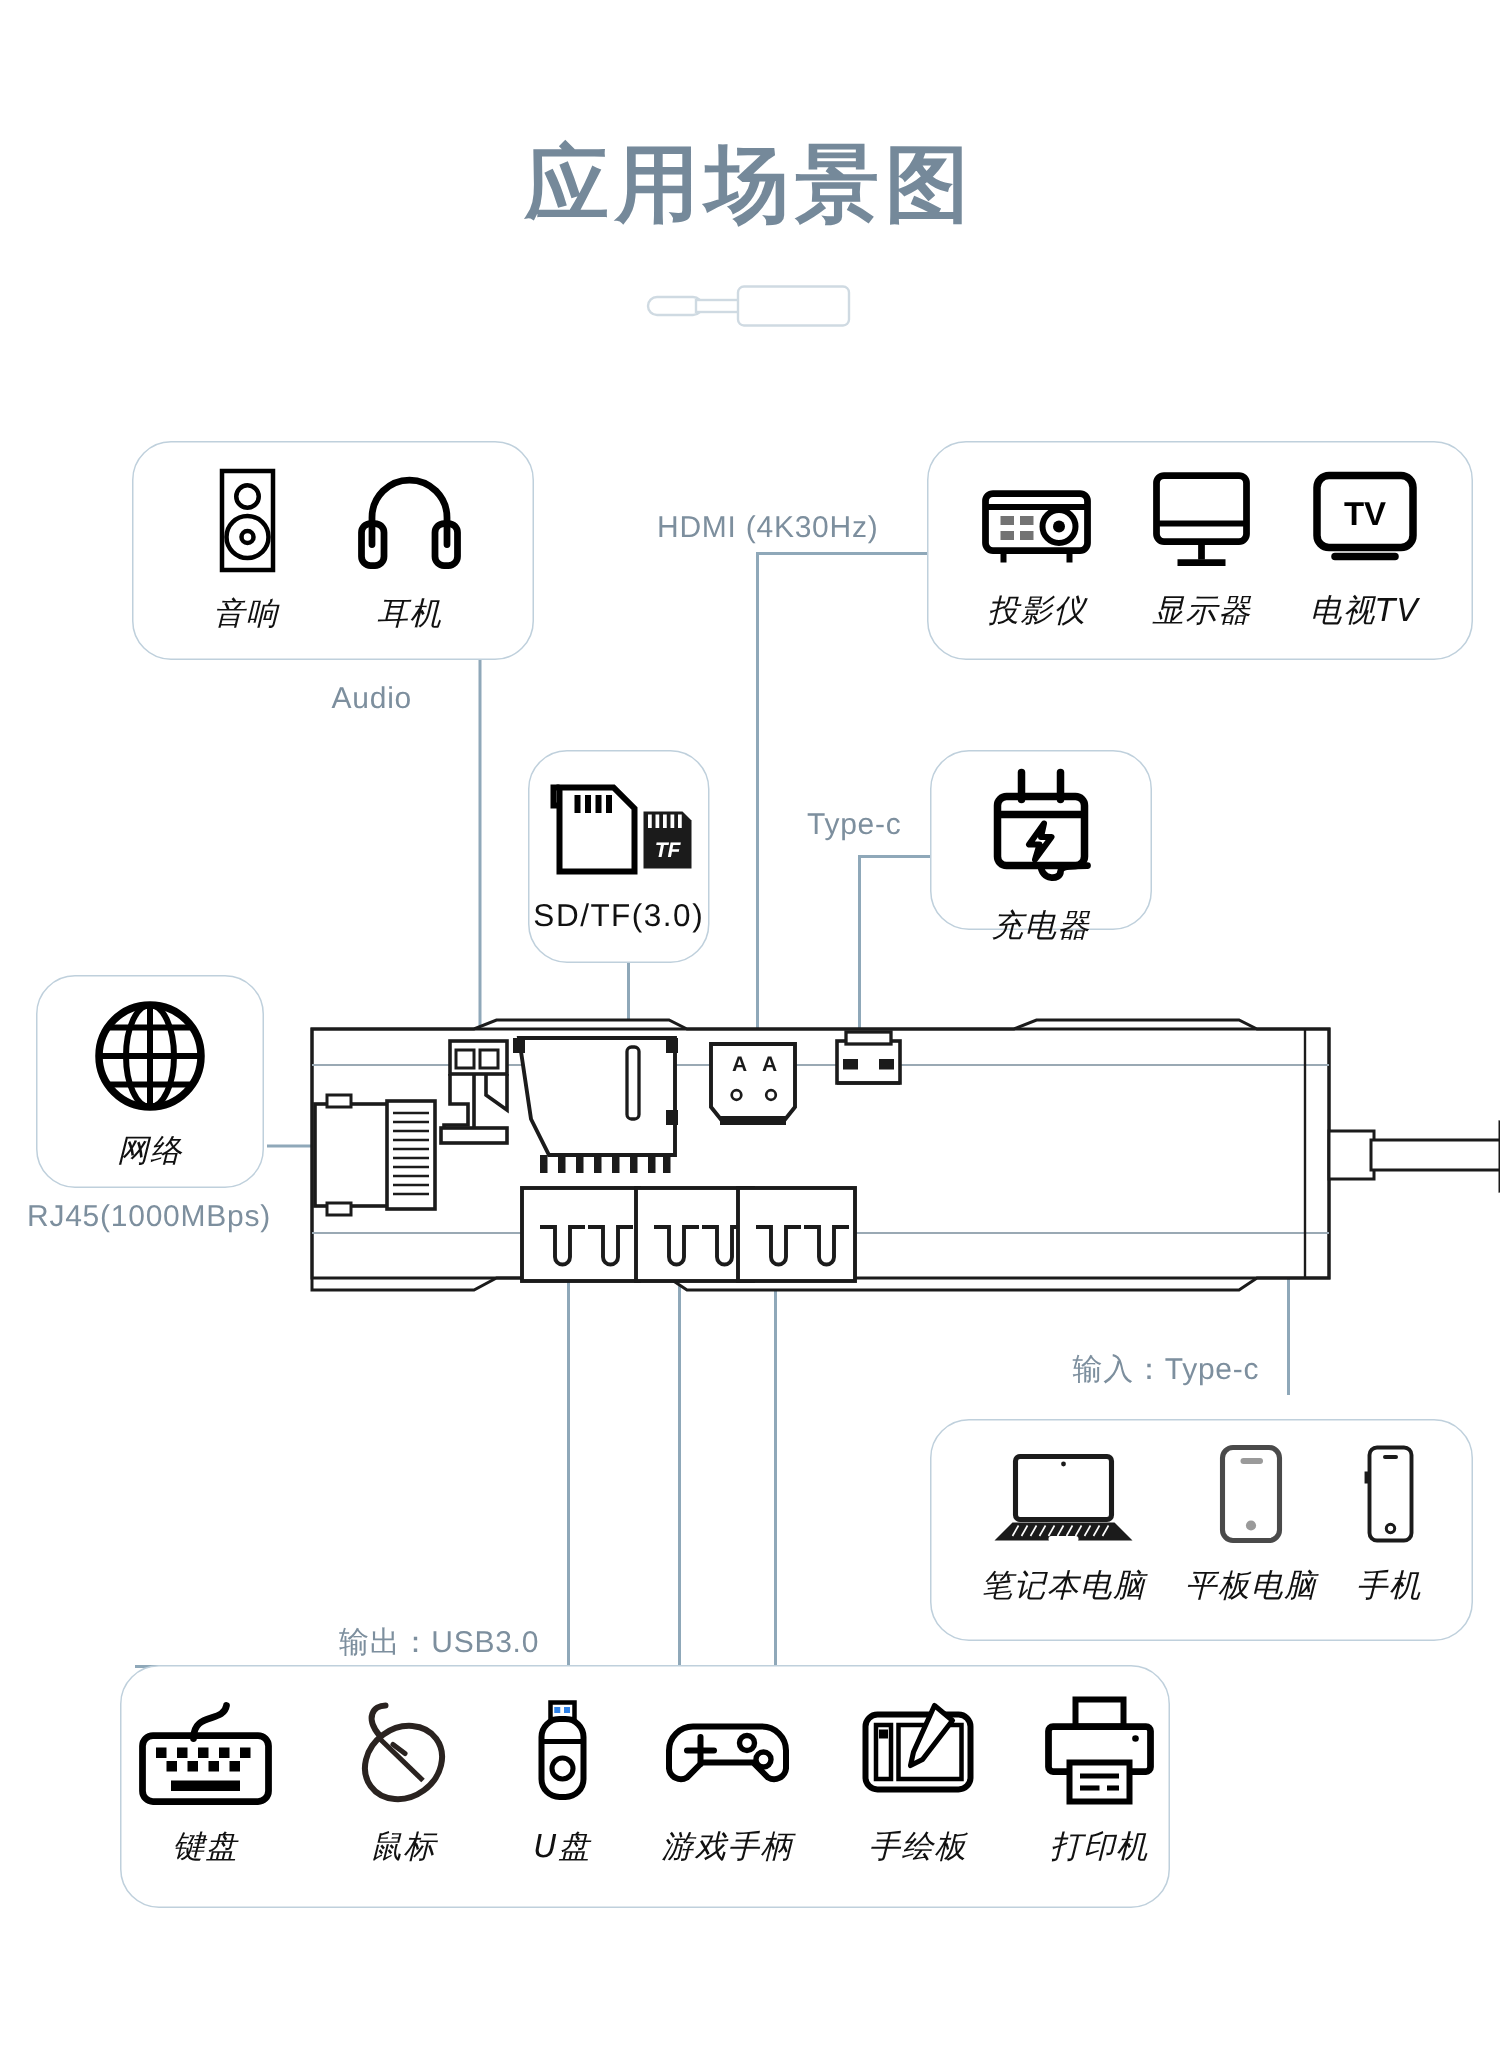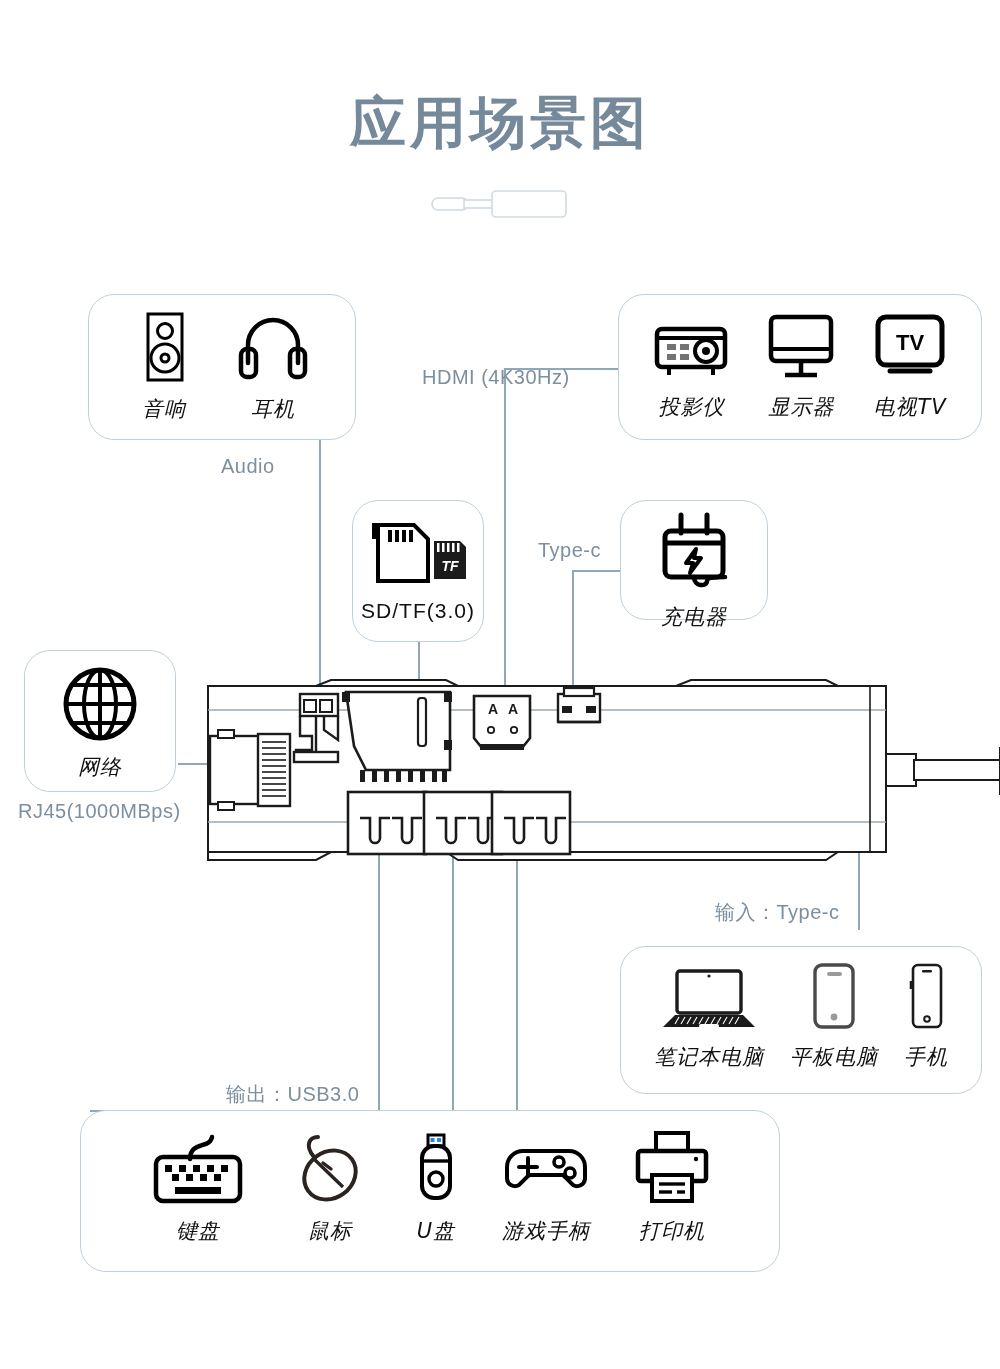--- a/index.html
+++ b/index.html
@@ -85,21 +85,21 @@
 
   <div class="wire wh" style="left:178px; top:763px; width:70px;"></div>
 
   <div class="wire wv" style="left:858px; top:780px; height:150px;"></div>
 
   <div class="wire wv" style="left:378px; top:853px; height:258px;"></div>
   <div class="wire wv" style="left:452px; top:853px; height:258px;"></div>
   <div class="wire wv" style="left:516px; top:853px; height:258px;"></div>
   <div class="wire wh" style="left:90px; top:1110px; width:428px;"></div>
 
-  <div class="clabel" style="left:422px; top:341px;margin-top:25px;">HDMI (4K30Hz)</div>
+  <div class="clabel" style="left:438px; top:341px;">HDMI (4K30Hz)</div>
   <div class="clabel" style="left:221px; top:455px;">Audio</div>
   <div class="clabel" style="left:538px; top:539px;">Type-c</div>
   <div class="clabel" style="left:18px;  top:800px;">RJ45(1000MBps)</div>
   <div class="clabel" style="left:715px; top:899px;">输入：Type-c</div>
   <div class="clabel" style="left:226px; top:1081px;text-align:right;">输出：USB3.0</div>
 
   <div class="panel" style="left:88px; top:294px; width:268px; height:146px;">
     <div style="display:flex; gap:46px; padding-top:16px;">
       <div class="dev">
         <div class="ico" style="height:74px;">
@@ -161,21 +161,21 @@
             <rect x="4" y="6" width="64" height="48" rx="8" fill="none" stroke="#000" stroke-width="5"></rect>
             <line x1="16" y1="60" x2="56" y2="60" stroke="#000" stroke-width="5" stroke-linecap="round"></line>
             <text x="36" y="39" text-anchor="middle" font-family="Liberation Sans, sans-serif" font-size="22" font-weight="bold" fill="#000">TV</text>
           </svg>
         </div>
         <div class="cap zh">电视TV</div>
       </div>
     </div>
   </div>
 
-  <div class="panel" style="left:352px; top:500px; width:132px; height:142px;">
+  <div class="panel" style="left:352px; top:500px; width:121px; height:142px;">
     <div class="dev" style="padding-top:16px;">
       <div class="ico" style="height:72px;">
         <svg width="104" height="72" viewBox="0 0 104 72">
           <path d="M12 8 H48 L62 22 V64 H12 Z" fill="none" stroke="#000" stroke-width="4"></path>
           <path d="M12 8 H8 V20 H12" fill="none" stroke="#000" stroke-width="4"></path>
           <rect x="22" y="13" width="4" height="12" fill="#000"></rect>
           <rect x="29" y="13" width="4" height="12" fill="#000"></rect>
           <rect x="36" y="13" width="4" height="12" fill="#000"></rect>
           <rect x="43" y="13" width="4" height="12" fill="#000"></rect>
           <g>
@@ -437,20 +437,32 @@
             <path d="M20 22 H66 A16 16 0 0 1 82 38 V50 A8 8 0 0 1 70 56 L60 46 H26 L16 56 A8 8 0 0 1 4 50 V38 A16 16 0 0 1 20 22 Z" fill="none" stroke="#000" stroke-width="4"></path>
             <line x1="16" y1="38" x2="34" y2="38" stroke="#000" stroke-width="4" stroke-linecap="round"></line>
             <line x1="25" y1="29" x2="25" y2="47" stroke="#000" stroke-width="4" stroke-linecap="round"></line>
             <circle cx="56" cy="33" r="5" fill="none" stroke="#000" stroke-width="3.6"></circle>
             <circle cx="67" cy="44" r="5" fill="none" stroke="#000" stroke-width="3.6"></circle>
           </svg>
         </div>
         <div class="cap zh">游戏手柄</div>
       </div>
 
+      <div class="dev">
+        <div class="ico" style="height:78px;">
+          <svg width="78" height="78" viewBox="0 0 78 78">
+            <rect x="4" y="14" width="70" height="50" rx="8" fill="none" stroke="#000" stroke-width="4"></rect>
+            <rect x="11" y="21" width="10" height="36" fill="none" stroke="#000" stroke-width="3"></rect>
+            <rect x="13" y="24" width="6" height="6" fill="#000"></rect>
+            <rect x="26" y="21" width="42" height="36" fill="none" stroke="#000" stroke-width="3"></rect>
+            <path d="M50 8 L62 18 L42 44 L34 48 L36 39 Z" fill="#ffffff" stroke="#000" stroke-width="3.4" stroke-linejoin="round"></path>
+          </svg>
+        </div>
+        <div class="cap zh">手绘板</div>
+      </div>
 
       <div class="dev">
         <div class="ico" style="height:78px;">
           <svg width="76" height="78" viewBox="0 0 76 78">
             <rect x="22" y="4" width="32" height="18" fill="none" stroke="#000" stroke-width="4"></rect>
             <rect x="4" y="22" width="68" height="30" rx="3" fill="none" stroke="#000" stroke-width="4.5"></rect>
             <circle cx="62" cy="30" r="2.2" fill="#000"></circle>
             <rect x="18" y="46" width="40" height="26" fill="#ffffff" stroke="#000" stroke-width="4"></rect>
             <line x1="25" y1="55" x2="51" y2="55" stroke="#000" stroke-width="3.4"></line>
             <line x1="25" y1="63" x2="38" y2="63" stroke="#000" stroke-width="3.4"></line>

